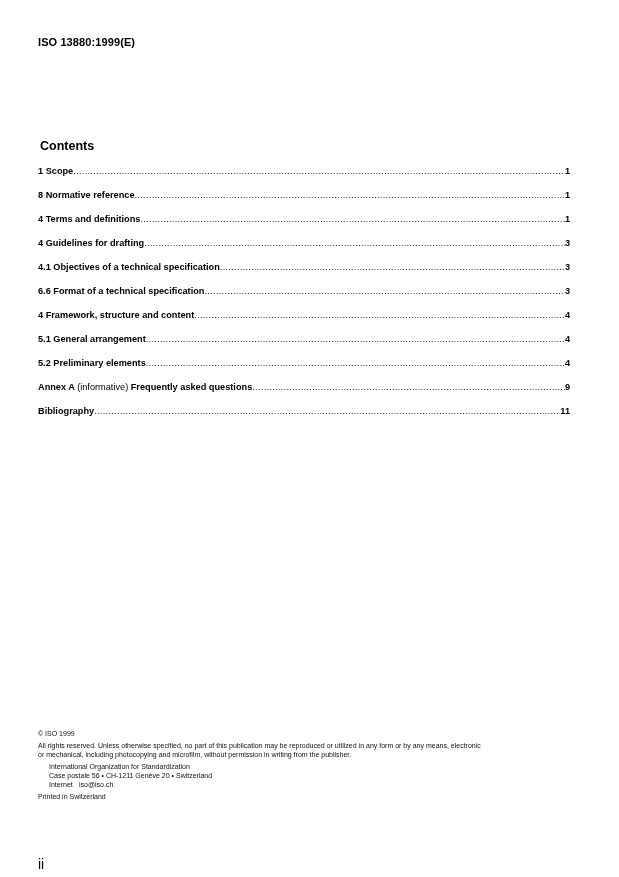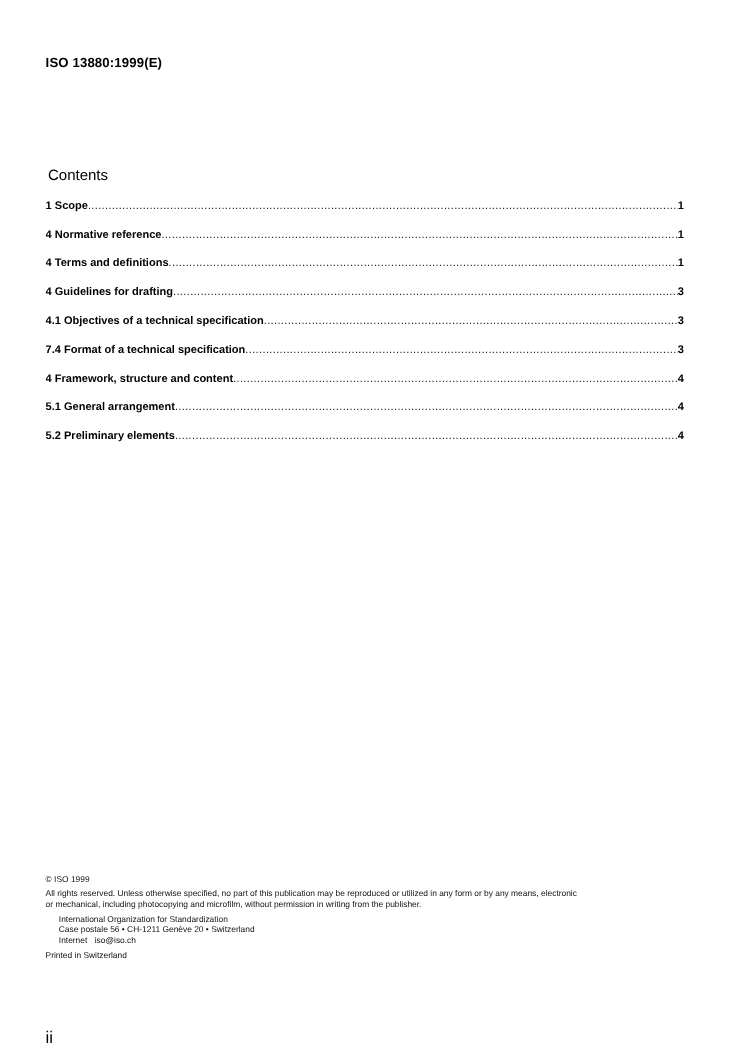--- a/index.html
+++ b/index.html
@@ -6,31 +6,31 @@
     html, body { width: 619px; height: 877px; background: #ffffff; }
     body {
       position: relative;
       font-family: "Liberation Sans", sans-serif;
       color: #000000;
       overflow: hidden;
     }
     .doc-id {
       position: absolute;
       left: 38px;
-      top: 47px;
+      top: 36px;
       font-size: 11px;
       font-weight: bold;
       letter-spacing: 0.1px;
     }
     .contents-title {
       position: absolute;
       left: 40px;
       top: 139px;
       font-size: 12.5px;
-      font-weight: normal;
+      font-weight: bold;
     }
     .toc {
       position: absolute;
       left: 38px;
       top: 166px;
       width: 532px;
     }
     .toc-row {
       display: flex;
       align-items: baseline;
@@ -80,58 +80,68 @@
 
 <div class="contents-title">Contents</div>
 
 <div class="toc">
   <div class="toc-row">
     <span class="toc-label">1 Scope </span>
     <span class="toc-leader"></span>
     <span class="toc-page">1</span>
   </div>
   <div class="toc-row">
-    <span class="toc-label">4 Normative reference </span>
+    <span class="toc-label">8 Normative reference </span>
     <span class="toc-leader"></span>
     <span class="toc-page">1</span>
   </div>
   <div class="toc-row">
     <span class="toc-label">4 Terms and definitions </span>
     <span class="toc-leader"></span>
     <span class="toc-page">1</span>
   </div>
   <div class="toc-row">
     <span class="toc-label">4 Guidelines for drafting </span>
     <span class="toc-leader"></span>
     <span class="toc-page">3</span>
   </div>
   <div class="toc-row">
     <span class="toc-label">4.1 Objectives of a technical specification</span>
     <span class="toc-leader"></span>
     <span class="toc-page">3</span>
   </div>
   <div class="toc-row">
-    <span class="toc-label">7.4 Format of a technical specification</span>
+    <span class="toc-label">6.6 Format of a technical specification</span>
     <span class="toc-leader"></span>
     <span class="toc-page">3</span>
   </div>
   <div class="toc-row">
     <span class="toc-label">4 Framework, structure and content</span>
     <span class="toc-leader"></span>
     <span class="toc-page">4</span>
   </div>
   <div class="toc-row">
     <span class="toc-label">5.1 General arrangement</span>
     <span class="toc-leader"></span>
     <span class="toc-page">4</span>
   </div>
   <div class="toc-row">
     <span class="toc-label">5.2 Preliminary elements</span>
     <span class="toc-leader"></span>
     <span class="toc-page">4</span>
+  </div>
+  <div class="toc-row">
+    <span class="toc-label"><span>Annex A </span><span class="normal">(informative) </span><span> Frequently asked questions</span></span>
+    <span class="toc-leader"></span>
+    <span class="toc-page">9</span>
+  </div>
+  <div class="toc-row">
+    <span class="toc-label">Bibliography </span>
+    <span class="toc-leader"></span>
+    <span class="toc-page">11</span>
   </div>
 </div>
 
 <div class="footer">
   <div class="copyright">©   ISO 1999</div>
   <div class="rights">
     <div>All rights reserved. Unless otherwise specified, no part of this publication may be reproduced or utilized in any form or by any means, electronic</div>
     <div>or mechanical, including photocopying and microfilm, without permission in writing from the publisher.</div>
   </div>
   <div class="address">

